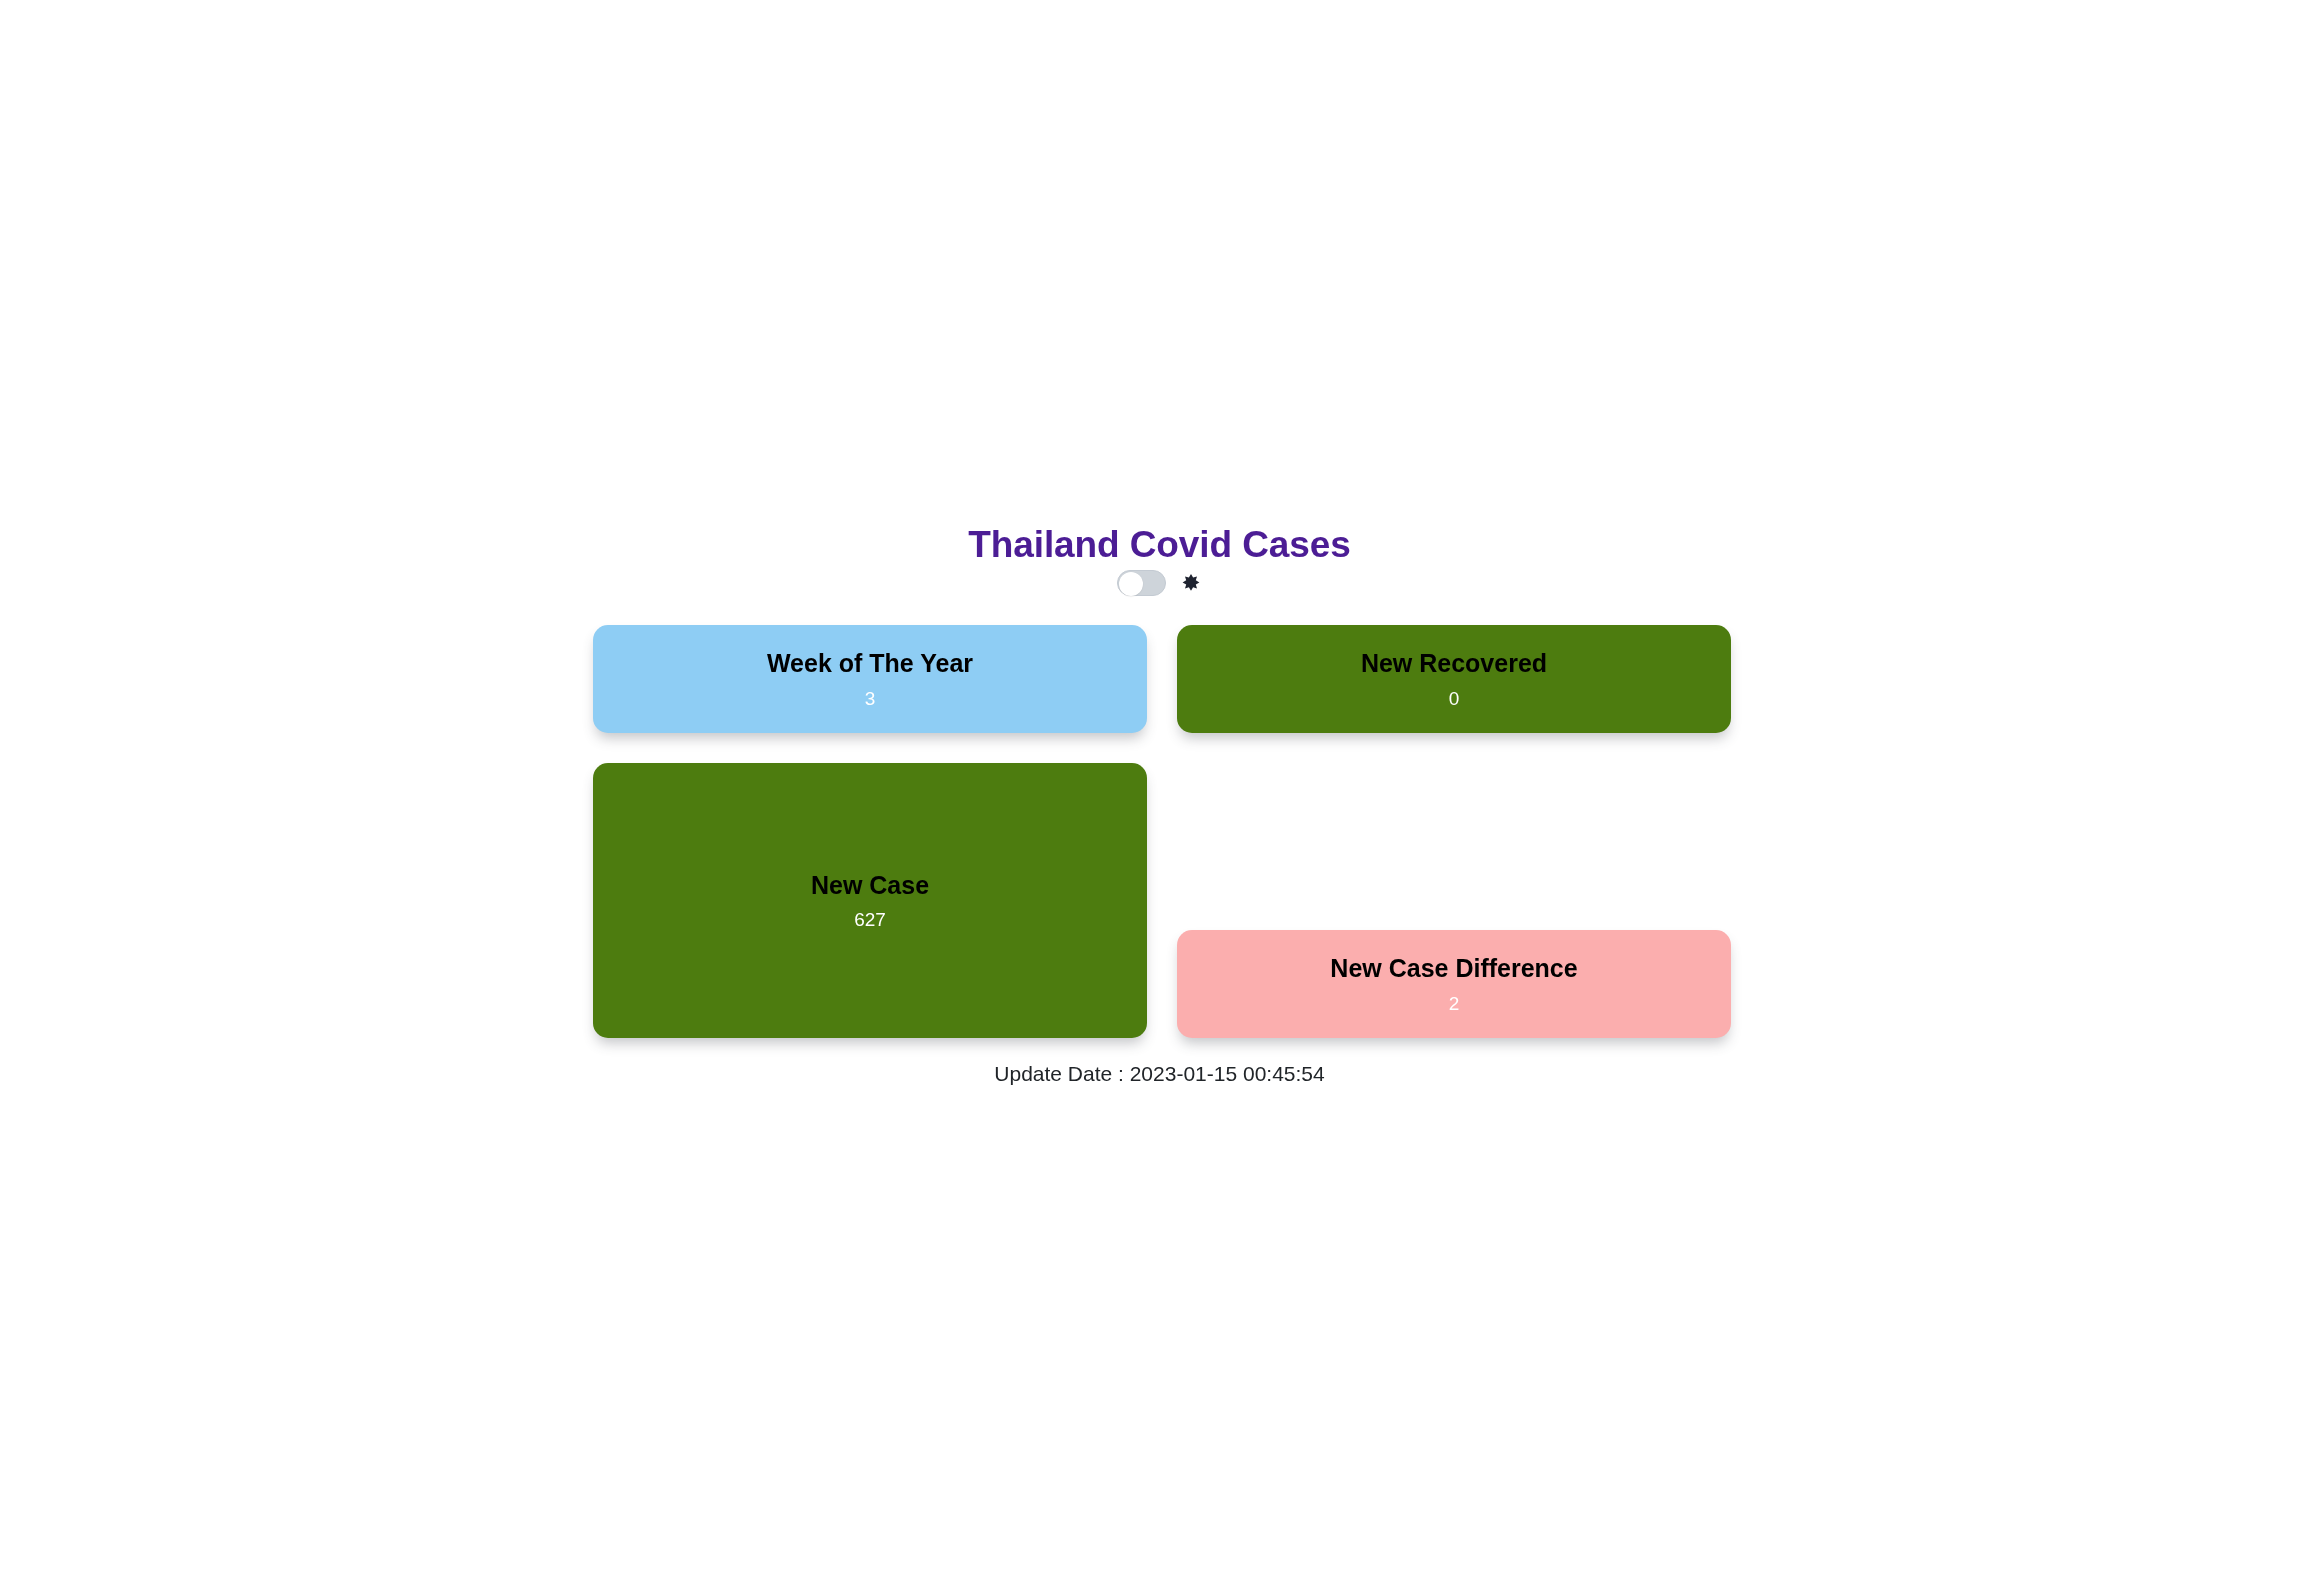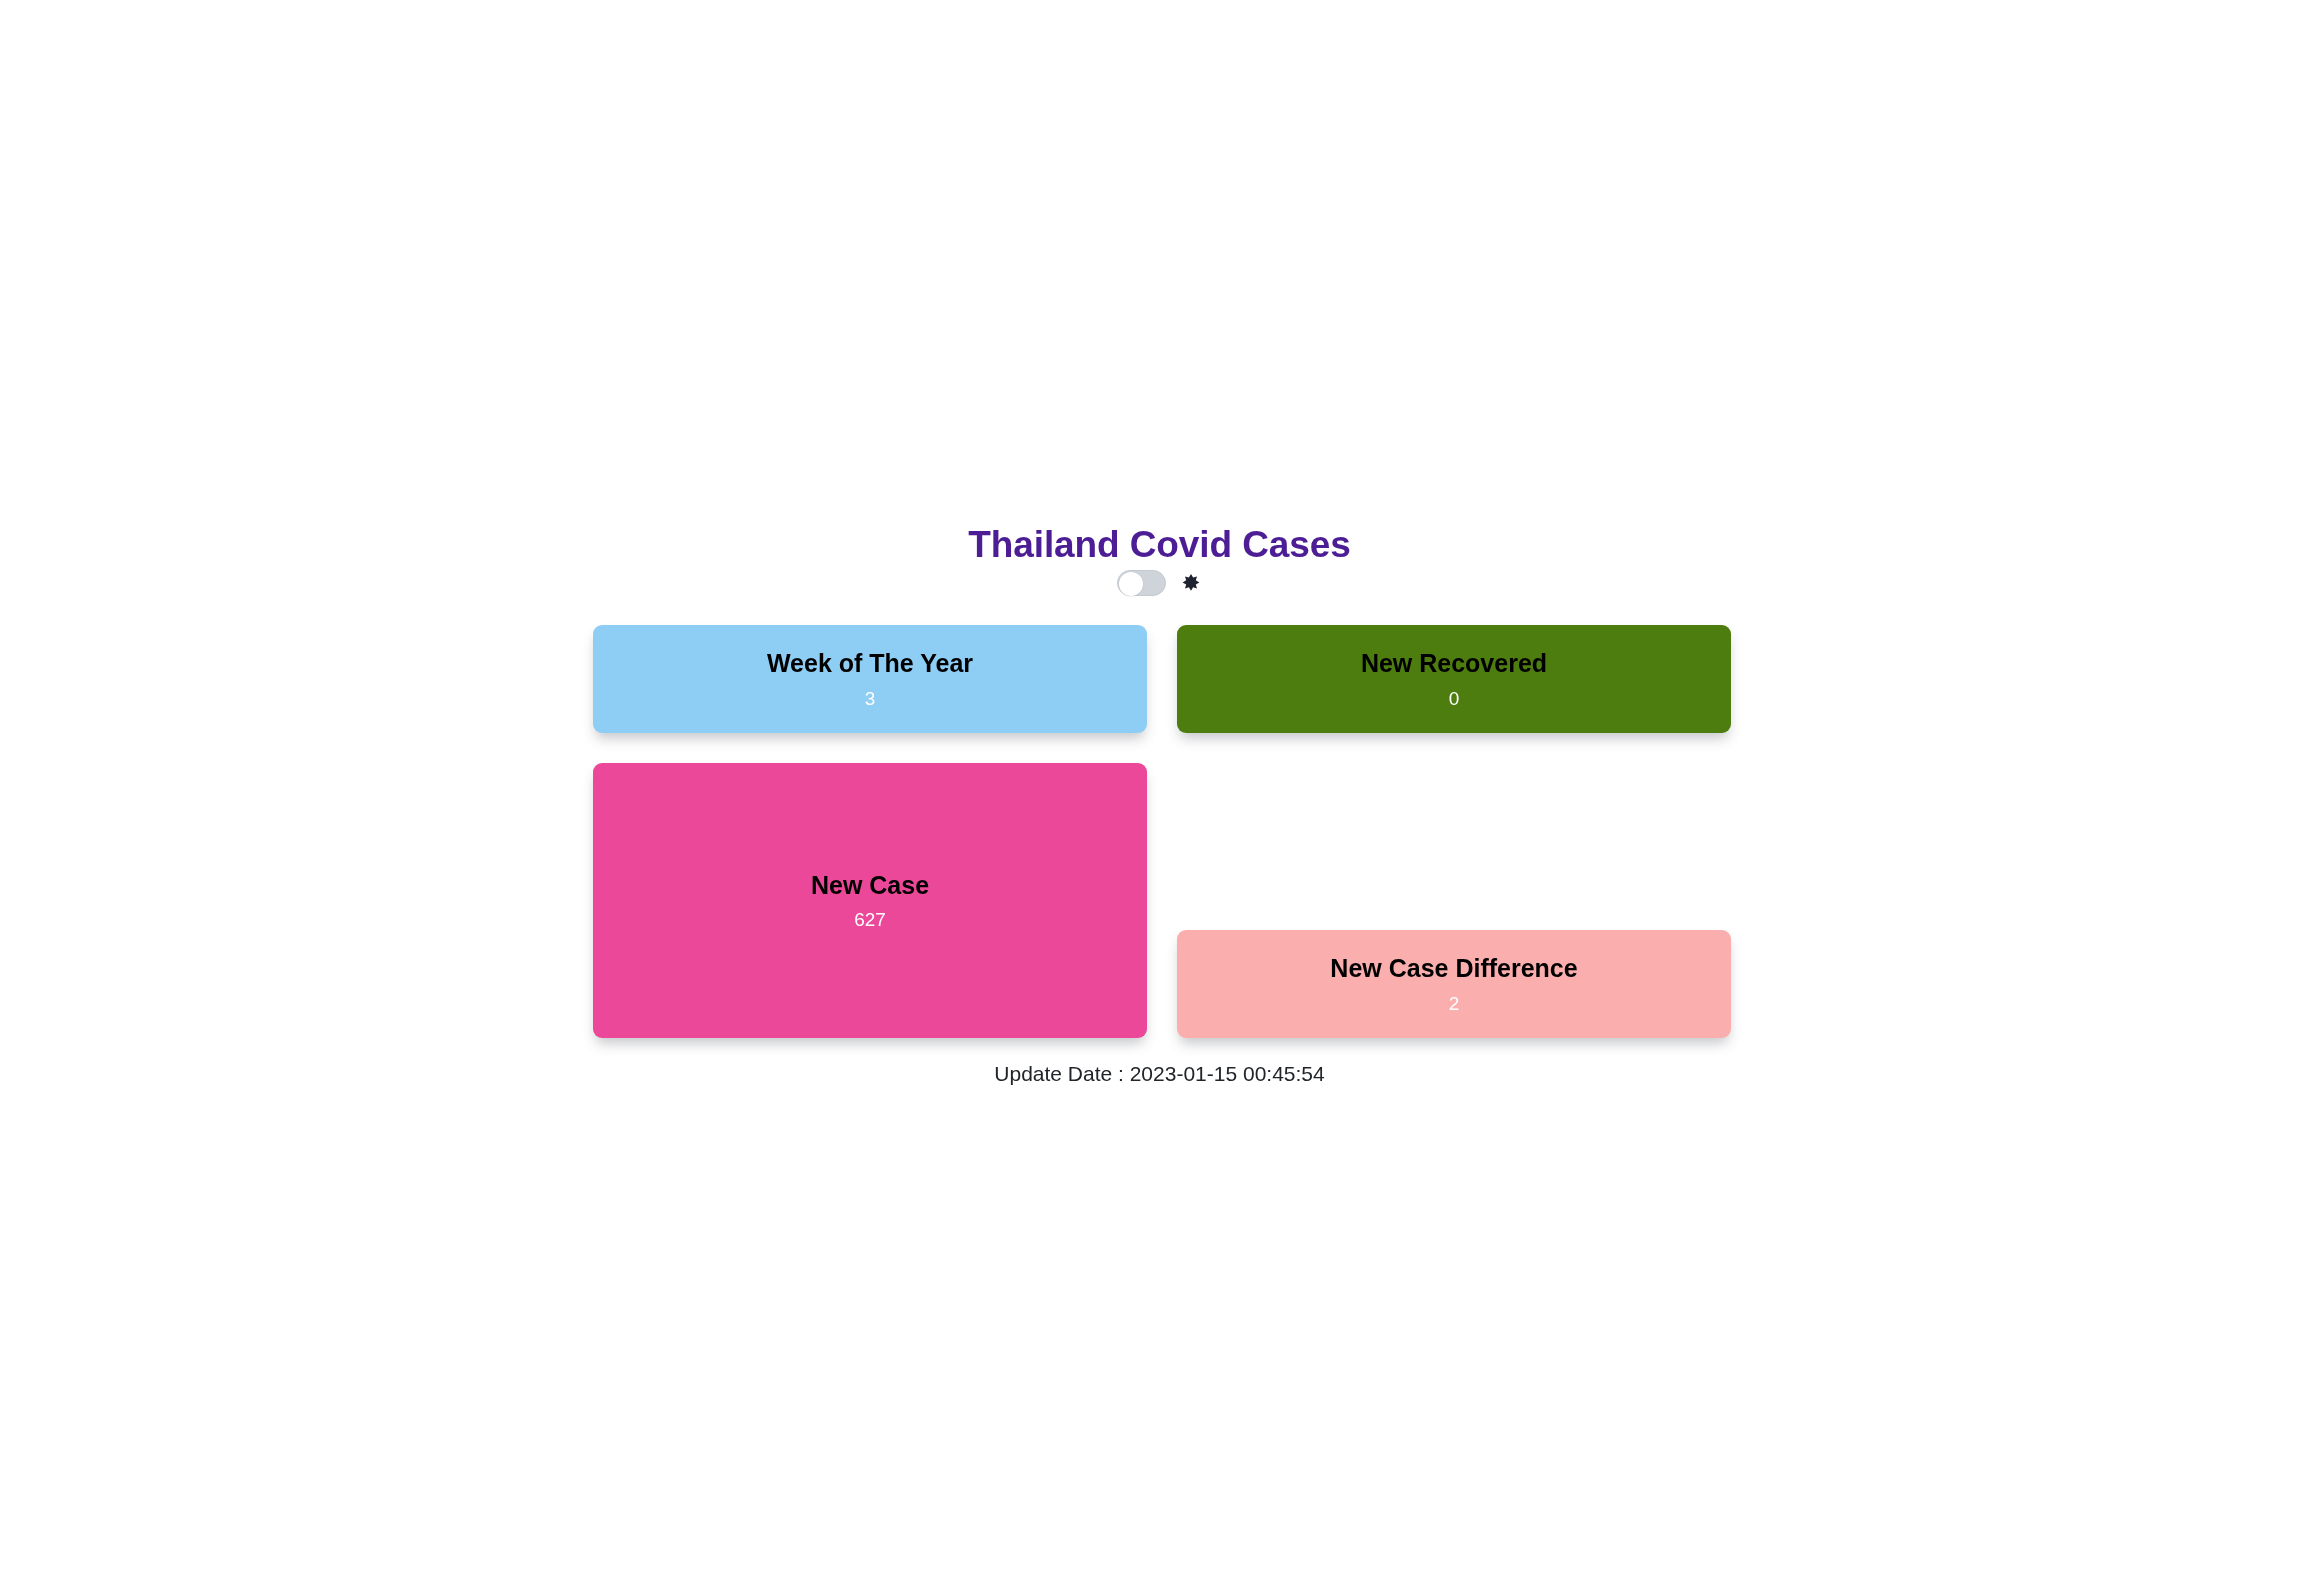--- a/index.html
+++ b/index.html
@@ -83,21 +83,21 @@
     width: 1138px;
     height: 382px;
     display: grid;
     grid-template-columns: 554px 554px;
     grid-template-rows: 108px 137px 108px;
     column-gap: 30px;
     row-gap: 30px;
   }
 
   .card {
-    border-radius: 9px;
+    border-radius: 15px;
     box-shadow: 0 8.3px 13px -3.6px rgba(60, 64, 72, 0.30);
     display: flex;
     flex-direction: column;
     align-items: center;
     justify-content: center;
     overflow: hidden;
     cursor: pointer;
     padding: 6px 10.7px;
   }
 
@@ -159,21 +159,21 @@
     <div class="card card-week" style="background:#8ECDF4">
       <div class="card-title">Week of The Year</div>
       <div class="card-value">3</div>
     </div>
 
     <div class="card card-recov" style="background:#4d7c0f">
       <div class="card-title">New Recovered</div>
       <div class="card-value">0</div>
     </div>
 
-    <div class="card card-newcase" style="background:#ec4899">
+    <div class="card card-newcase" style="background:#4d7c0f">
       <div class="card-title">New Case</div>
       <div class="card-value">627</div>
     </div>
 
 
     <div class="card card-diff" style="background:#FBAEAE">
       <div class="card-title">New Case Difference</div>
       <div class="card-value">2</div>
     </div>
 

